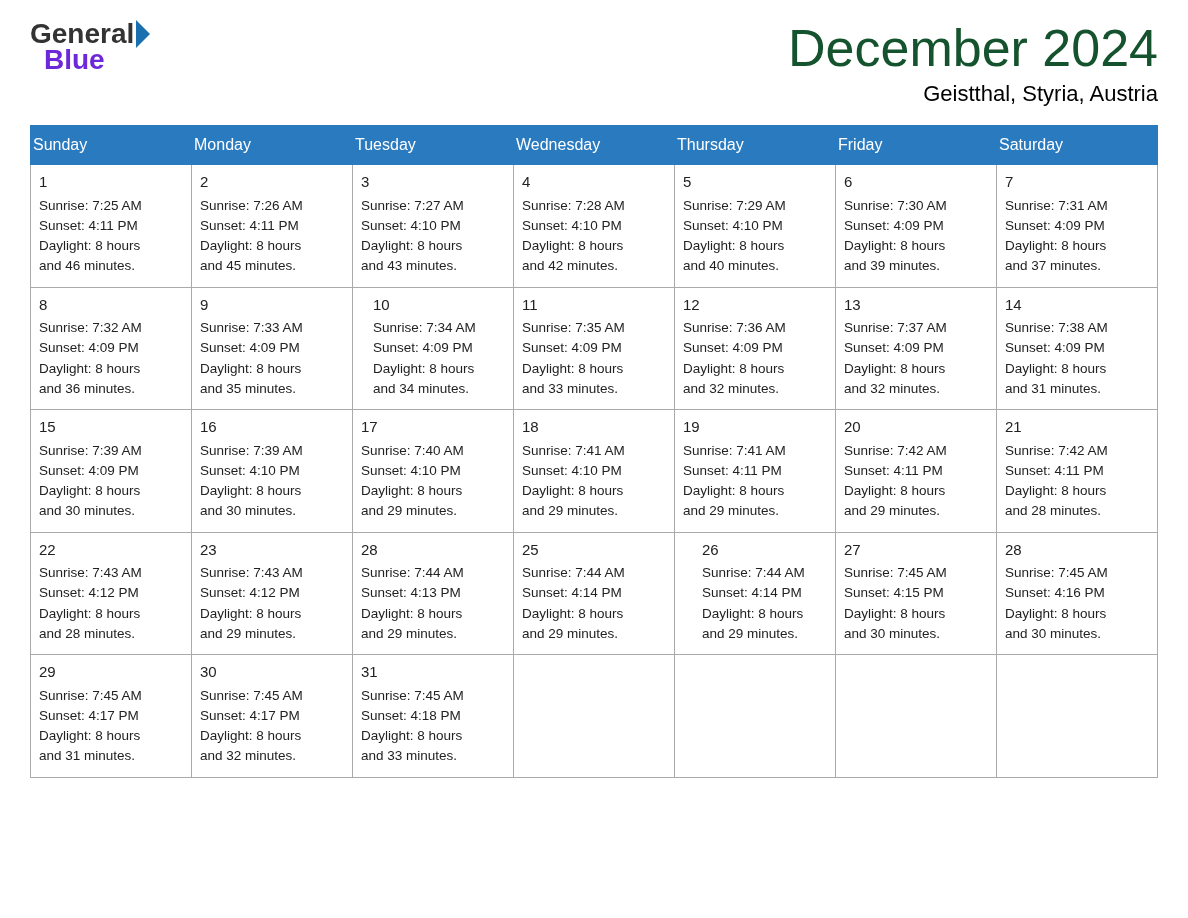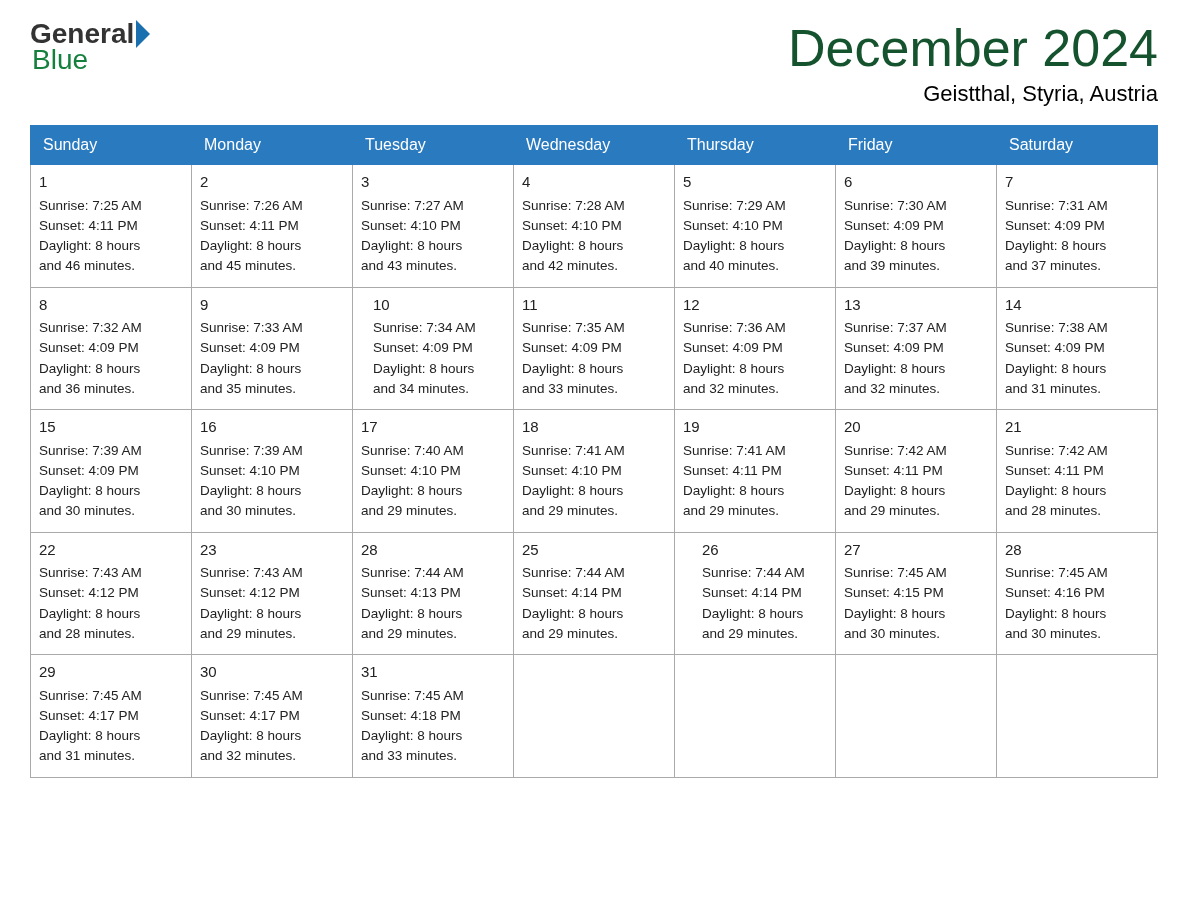--- a/index.html
+++ b/index.html
@@ -37,25 +37,25 @@
       width: 0;
       height: 0;
       border-left: 14px solid #1a6faf;
       border-top: 14px solid transparent;
       border-bottom: 14px solid transparent;
       display: inline-block;
       margin: 0 2px;
       vertical-align: middle;
     }
     .logo-blue {
-      color: #15803d;
+      color: #6d28d9;
       font-size: 28px;
-      font-weight: normal;
+      font-weight: bold;
       margin-top: -4px;
-      margin-left: 2px;
+      margin-left: 14px;
     }
     .title-area {
       text-align: right;
     }
     .month-title {
       font-size: 52px;
       font-weight: normal;
       color: #14532d;
       line-height: 1.1;
     }
@@ -67,21 +67,21 @@
     .calendar {
       width: 100%;
       border-collapse: collapse;
       border: 1.5px solid #aaa;
     }
     .calendar th {
       background: #2a7abf;
       color: #fff;
       font-size: 16px;
       font-weight: normal;
-      padding: 10px 12px;
+      padding: 10px 2px;
       text-align: left;
       border: 1px solid #2a7abf;
     }
     .calendar td {
       width: 14.28%;
       vertical-align: top;
       padding: 6px 8px 10px 8px;
       border: none;
       border-bottom: 1.5px solid #aaa;
       font-size: 13.5px;

